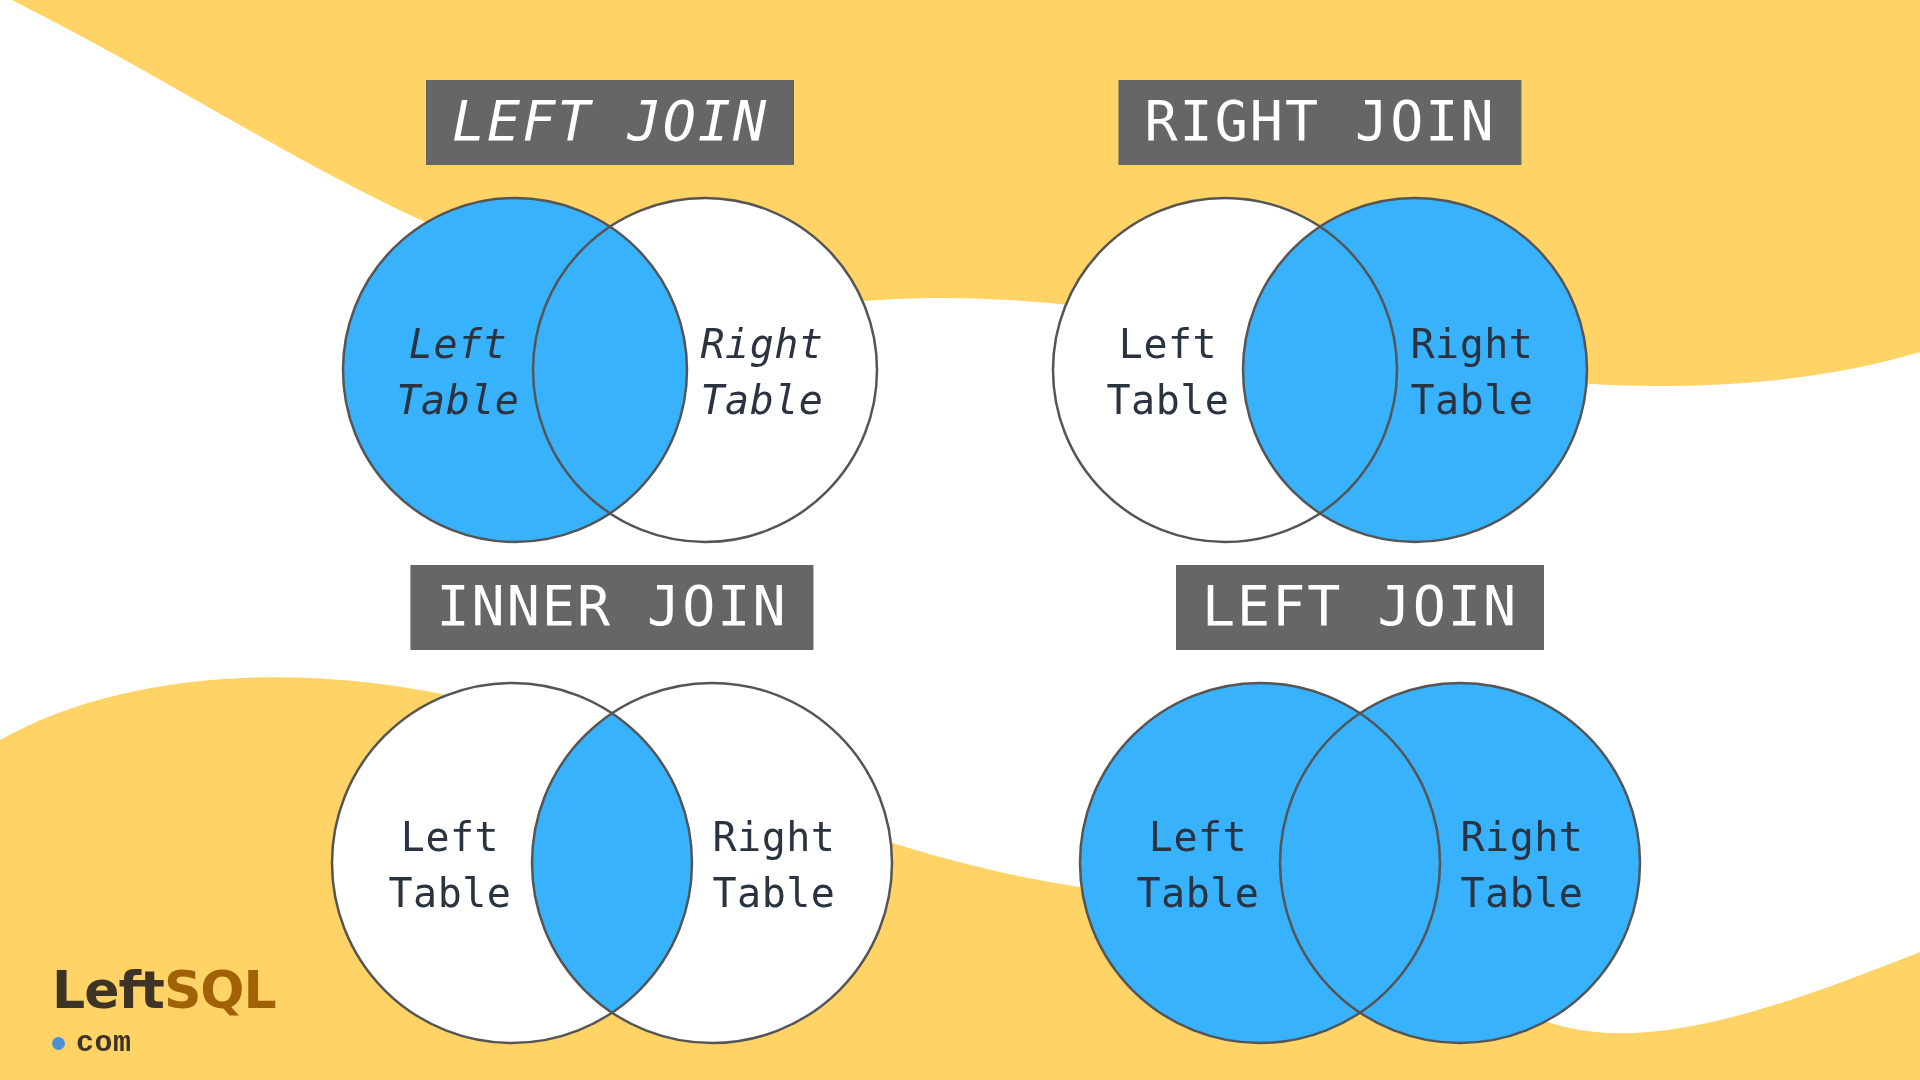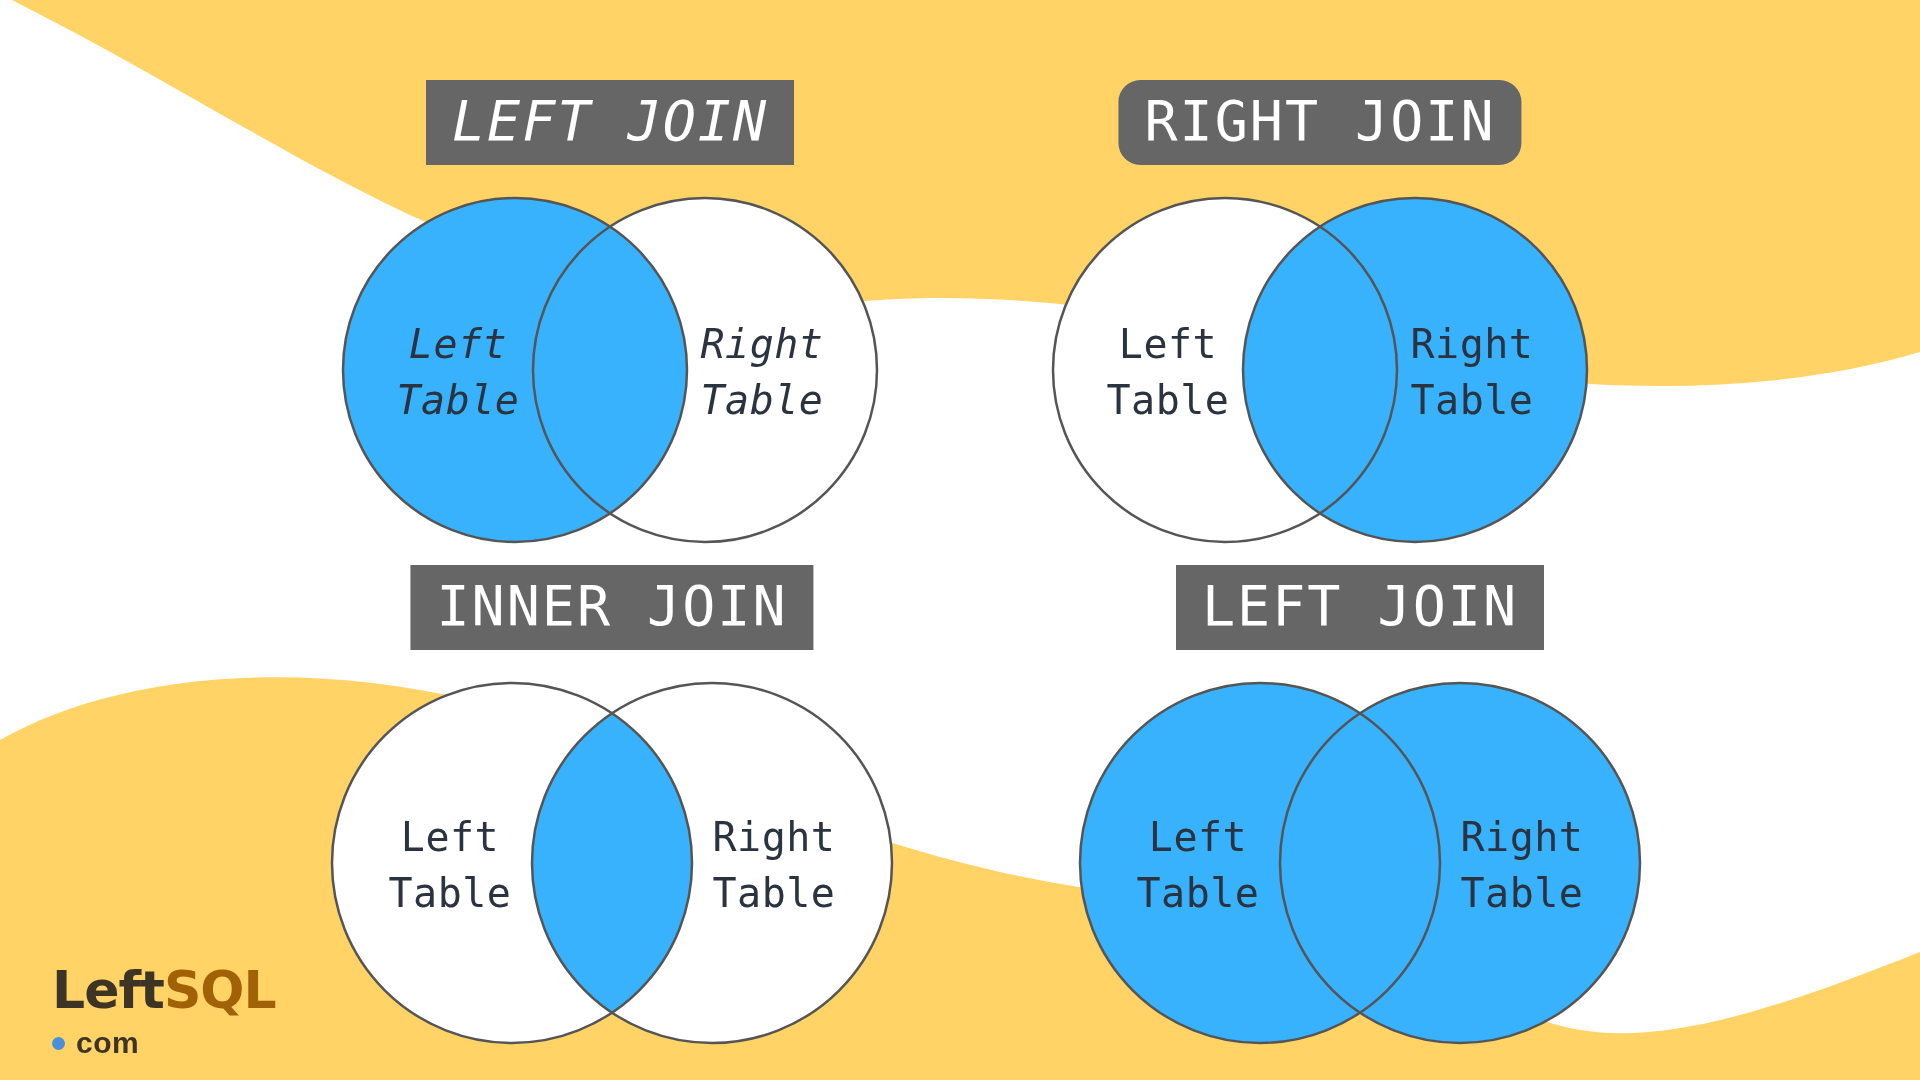--- a/index.html
+++ b/index.html
@@ -56,21 +56,21 @@
     width: 280px;
     height: 105px;
   }
   .logo-main {
     font-family: "DejaVu Sans", "Liberation Sans", sans-serif;
     font-size: 52px;
     font-weight: bold;
     letter-spacing: -1px;
   }
   .logo-sub {
-    font-family: Liberation Sans, sans-serif;
+    font-family: Liberation Mono, monospace;
     font-size: 30px;
     font-weight: bold;
     letter-spacing: 0.5px;
   }
 </style>
 </head>
 <body>
 
 <div id="stage">
 
@@ -115,21 +115,21 @@
       <circle cx="215" cy="190" r="172" fill="none" stroke="#555555" stroke-width="2.5"></circle>
       <circle cx="405" cy="190" r="172" fill="none" stroke="#555555" stroke-width="2.5"></circle>
       <text class="circle-label" x="158" y="178">Left</text>
       <text class="circle-label" x="158" y="234">Table</text>
       <text class="circle-label" x="462" y="178">Right</text>
       <text class="circle-label" x="462" y="234">Table</text>
     </svg>
   </div>
 
   <div class="venn" style="left:1010px; top:80px; width:620px; height:480px;">
-    <div class="venn-title" style="top:0px;border-radius:22px;">RIGHT JOIN</div>
+    <div class="venn-title" style="top:0px;">RIGHT JOIN</div>
     <svg class="venn-svg" style="top:100px;" width="620" height="380" viewBox="0 0 620 380">
       <defs>
         <clipPath id="clipL2">
             <circle cx="215" cy="190" r="172"></circle>
           </clipPath>
       </defs>
       <circle cx="215" cy="190" r="172" fill="#ffffff"></circle>
       <circle cx="405" cy="190" r="172" fill="#38b2fd"></circle>
       <circle cx="215" cy="190" r="172" fill="none" stroke="#555555" stroke-width="2.5"></circle>
       <circle cx="405" cy="190" r="172" fill="none" stroke="#555555" stroke-width="2.5"></circle>

